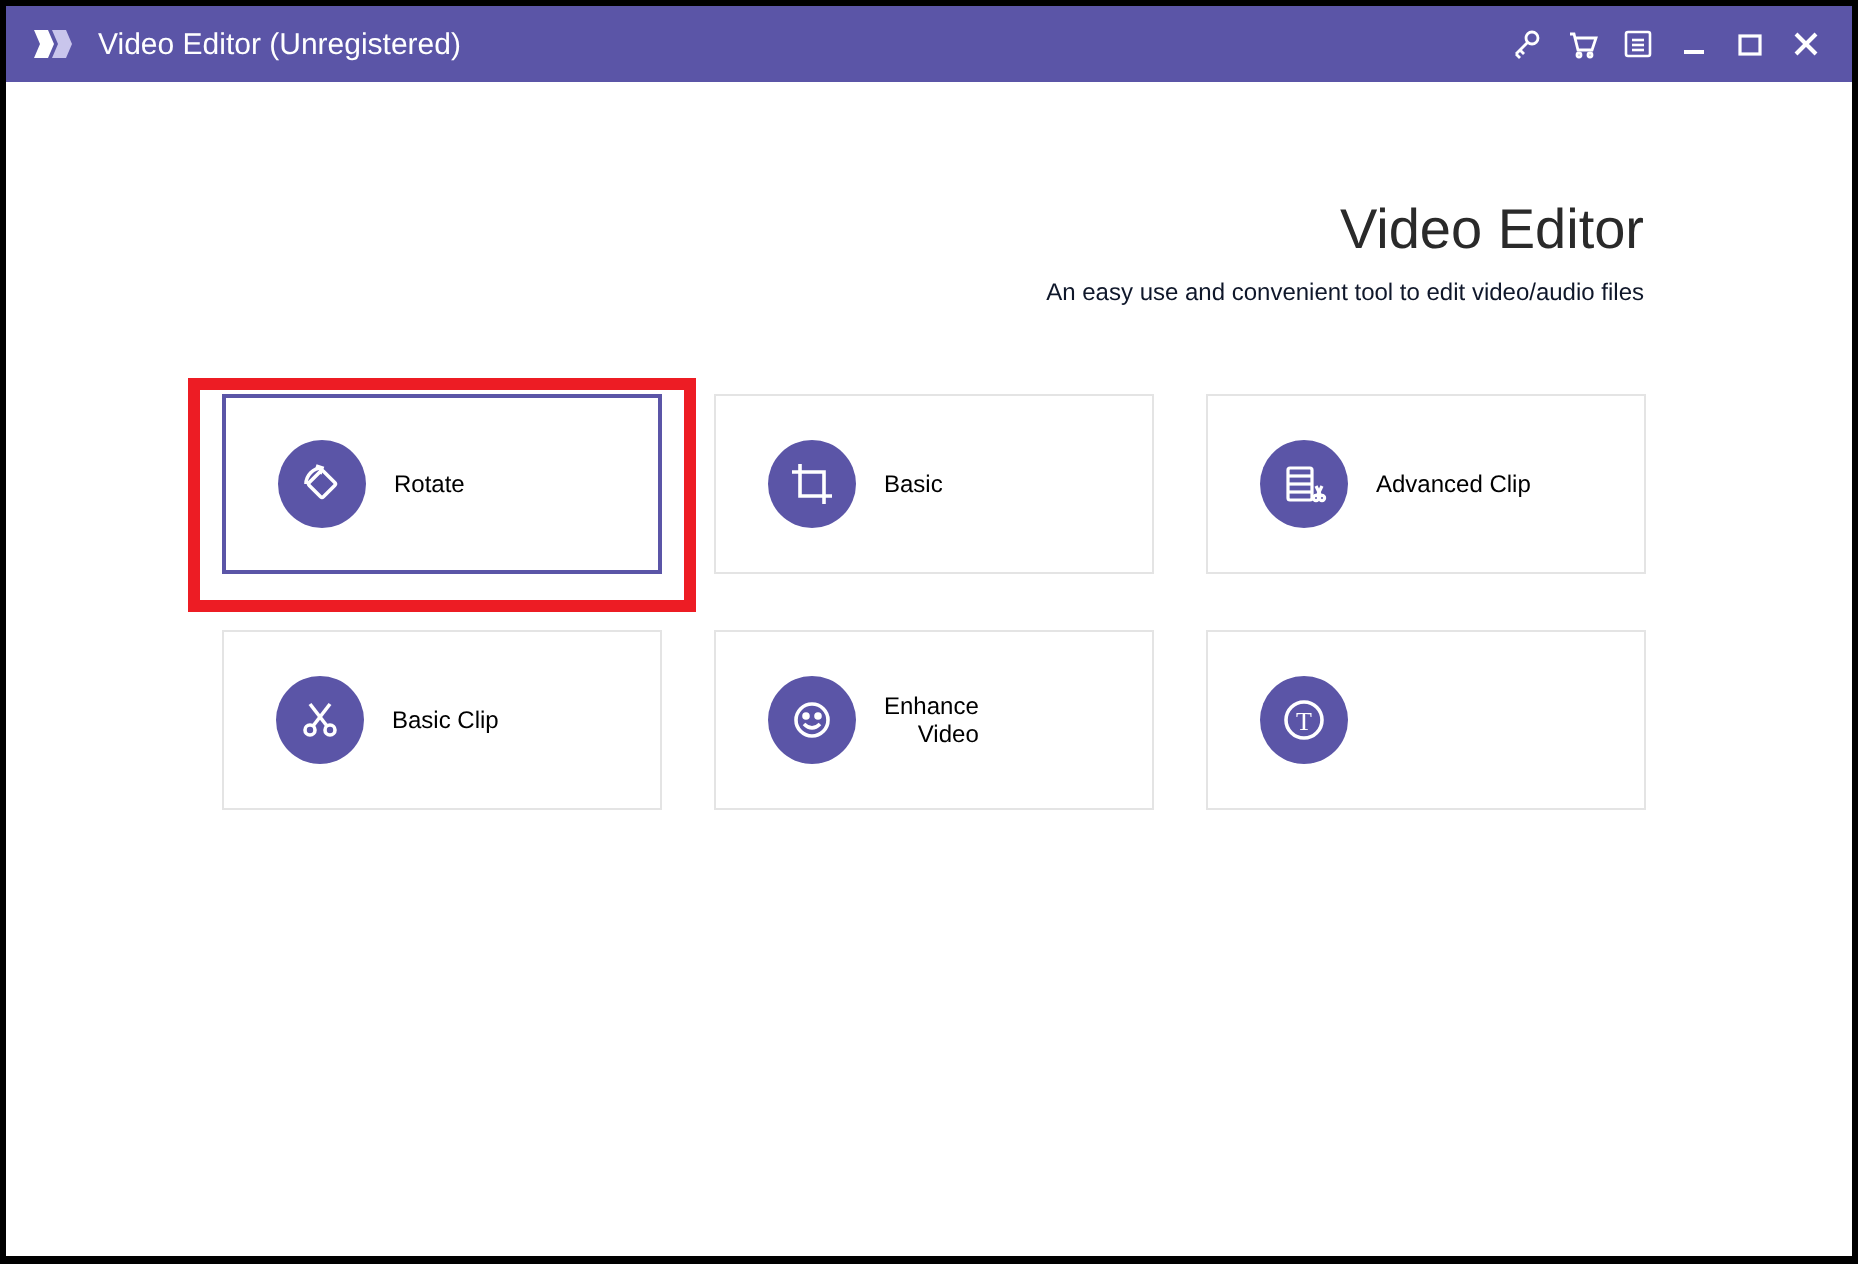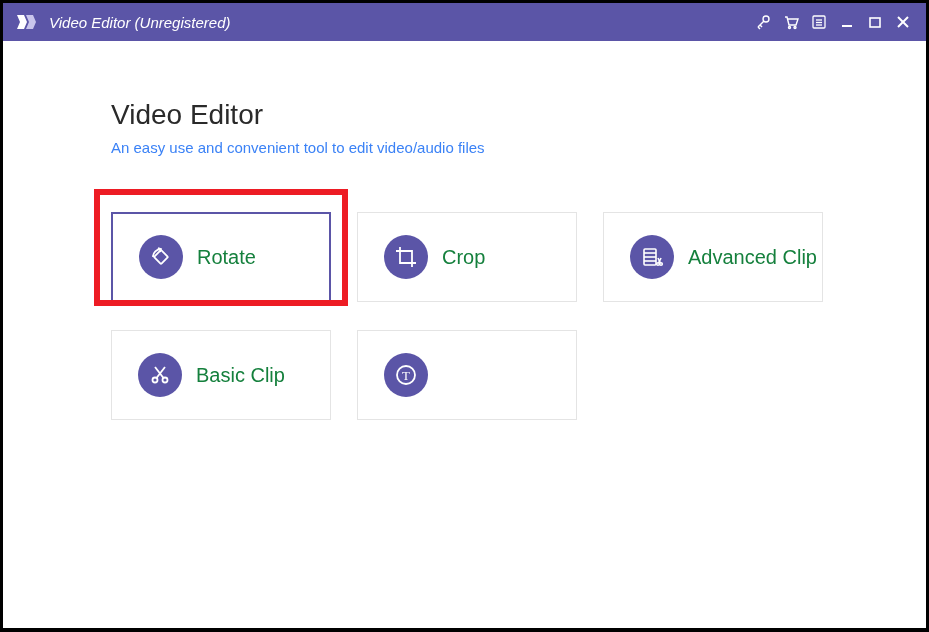--- a/index.html
+++ b/index.html
@@ -1,28 +1,28 @@
 <!DOCTYPE html>
 <html><head>
 <meta charset="utf-8">
 <style>
 * { margin: 0; padding: 0; box-sizing: border-box; }
 body { background: #000; width: 929px; height: 632px; font-family: "Segoe UI", Arial, sans-serif; overflow: hidden; }
 .window { position: absolute; left: 3px; top: 3px; width: 923px; height: 625px; background: #fff; display: flex; flex-direction: column; }
-.titlebar { height: 38px; background: #5b55a7; display: flex; align-items: center; padding: 0 10px 0 12px; color: #fff; font-style: italic; }
+.titlebar { height: 38px; background: #5b55a7; display: flex; align-items: center; padding: 0 10px 0 12px; color: #fff; }
 .titlebar .logo { width: 24px; height: 18px; margin-right: 10px; display: flex; align-items: center; }
 .titlebar .title { font-size: 15px; color: #fff; flex: 1; }
 .titlebar .tbtn { width: 26px; height: 26px; display: flex; align-items: center; justify-content: center; cursor: pointer; color: #fff; font-size: 16px; margin-left: 2px; }
-.content { flex: 1; padding: 58px 56px 40px 108px; background: #fff; }
+.content { flex: 1; padding: 58px 104px 40px 108px; background: #fff; text-align: right; }
 .heading { font-size: 28px; color: #2a2a2a; font-weight: 400; margin-bottom: 8px; }
-.subheading { font-size: 15px; color: #3b82f6; margin-bottom: 56px; }
+.subheading { font-size: 12px; color: #0f172a; margin-bottom: 44px; }
 .grid { display: grid; grid-template-columns: repeat(3, 220px); grid-template-rows: repeat(3, 90px); gap: 28px 26px; }
 .tile { border: 1px solid #e4e4e4; display: flex; align-items: center; padding-left: 26px; cursor: pointer; position: relative; background: #fff; }
 .tile .iconwrap { width: 44px; height: 44px; border-radius: 50%; background: #5b55a7; display: flex; align-items: center; justify-content: center; margin-right: 14px; flex-shrink: 0; }
-.tile .label { font-size: 20px; color: #15803d; line-height: 1.2; }
+.tile .label { font-size: 12px; color: #000000; line-height: 1.2; }
 .highlight-frame { position: absolute; border: 6px solid #ed1c24; pointer-events: none; }
 .tile.selected { border: 2px solid #5b55a7; }
 svg { display: block; }
 </style>
 </head>
 <body>
 
 <div class="window">
   <div class="titlebar">
     <div class="logo">
@@ -90,21 +90,21 @@
         <div class="label">Rotate</div>
       </div>
 
       <div class="tile">
         <div class="iconwrap">
           <svg width="24" height="24" viewBox="0 0 24 24" fill="none" stroke="#fff" stroke-width="1.8">
               <path d="M6 2 L6 18 L22 18"></path>
               <path d="M2 6 L18 6 L18 22"></path>
             </svg>
         </div>
-        <div class="label">Crop</div>
+        <div class="label">Basic</div>
       </div>
 
 
       <div class="tile">
         <div class="iconwrap">
           <svg width="24" height="24" viewBox="0 0 24 24" fill="none" stroke="#fff" stroke-width="1.6">
               <rect x="4" y="4" width="12" height="16" rx="1"></rect>
               <line x1="4" y1="8" x2="16" y2="8"></line>
               <line x1="4" y1="12" x2="16" y2="12"></line>
               <line x1="4" y1="16" x2="16" y2="16"></line>
@@ -122,20 +122,31 @@
           <svg width="24" height="24" viewBox="0 0 24 24" fill="none" stroke="#fff" stroke-width="1.8">
               <circle cx="7" cy="17" r="2.5"></circle>
               <circle cx="17" cy="17" r="2.5"></circle>
               <line x1="8.5" y1="15" x2="17" y2="4"></line>
               <line x1="15.5" y1="15" x2="7" y2="4"></line>
             </svg>
         </div>
         <div class="label">Basic Clip</div>
       </div>
 
+      <div class="tile">
+        <div class="iconwrap">
+          <svg width="24" height="24" viewBox="0 0 24 24" fill="none" stroke="#fff" stroke-width="1.8">
+              <circle cx="12" cy="12" r="8"></circle>
+              <circle cx="9" cy="10" r="1" fill="#fff"></circle>
+              <circle cx="15" cy="10" r="1" fill="#fff"></circle>
+              <path d="M8 14 Q12 18 16 14"></path>
+            </svg>
+        </div>
+        <div class="label">Enhance<br>Video</div>
+      </div>
 
 
       <div class="tile">
         <div class="iconwrap">
           <svg width="24" height="24" viewBox="0 0 24 24" fill="none" stroke="#fff" stroke-width="1.8">
               <circle cx="12" cy="12" r="9"></circle>
               <text x="12" y="17" text-anchor="middle" font-size="13" fill="#fff" stroke="none" font-family="serif">T</text>
             </svg>
         </div>
       </div>

